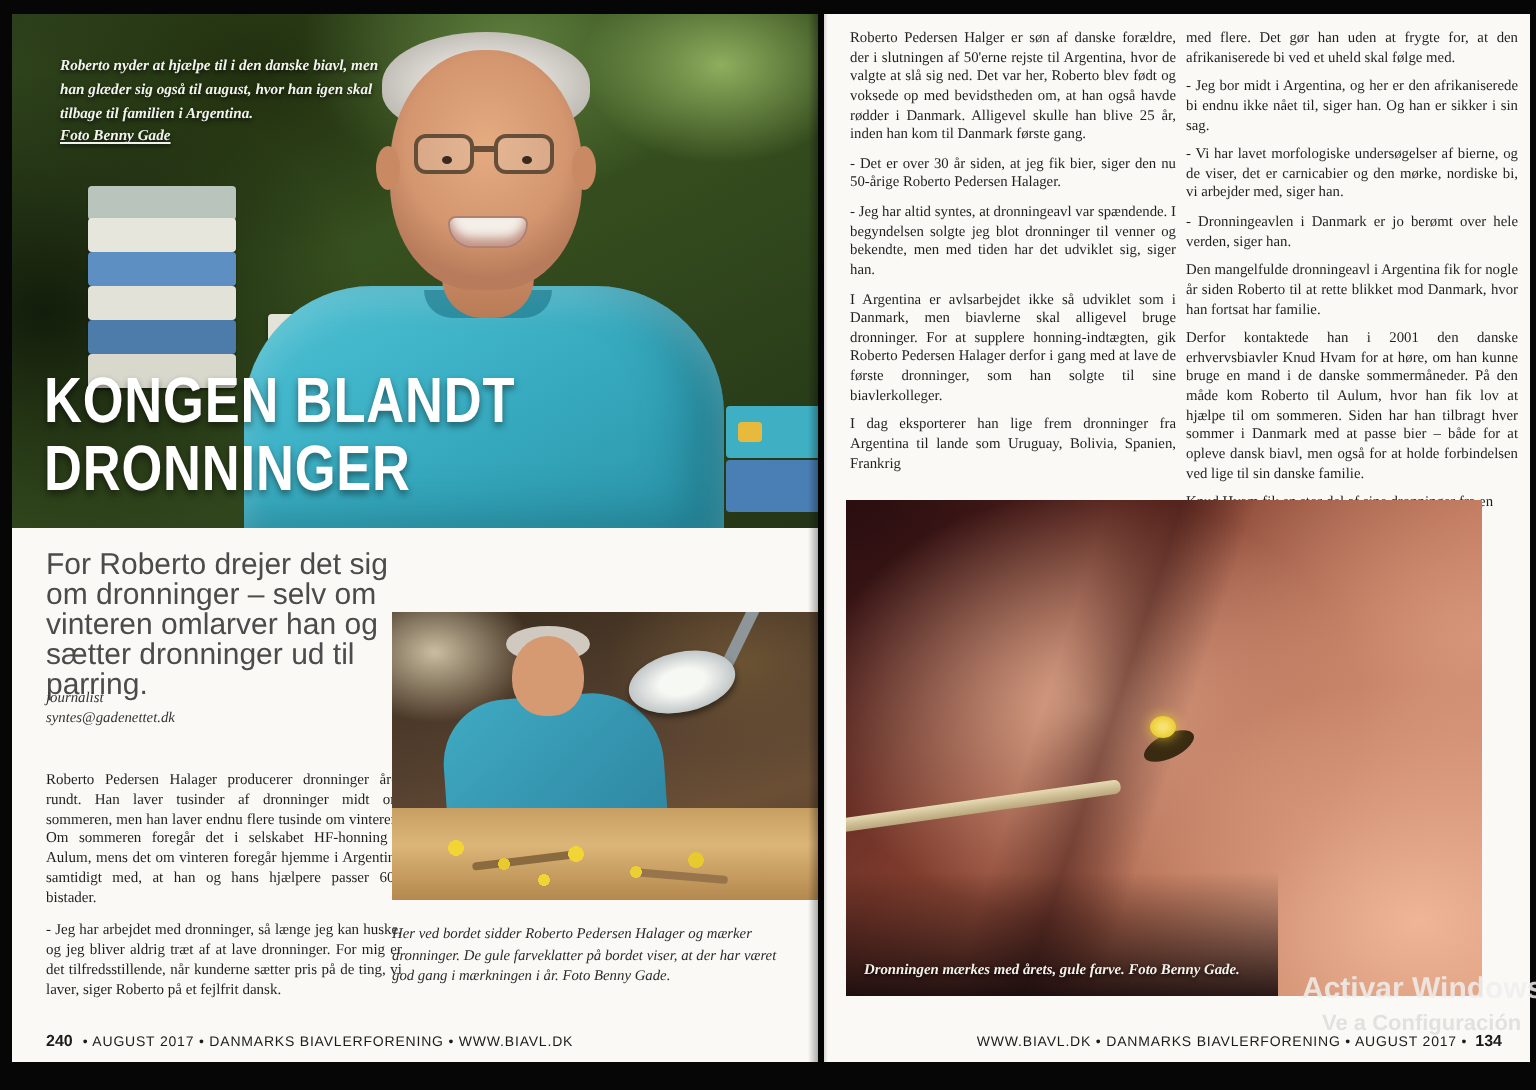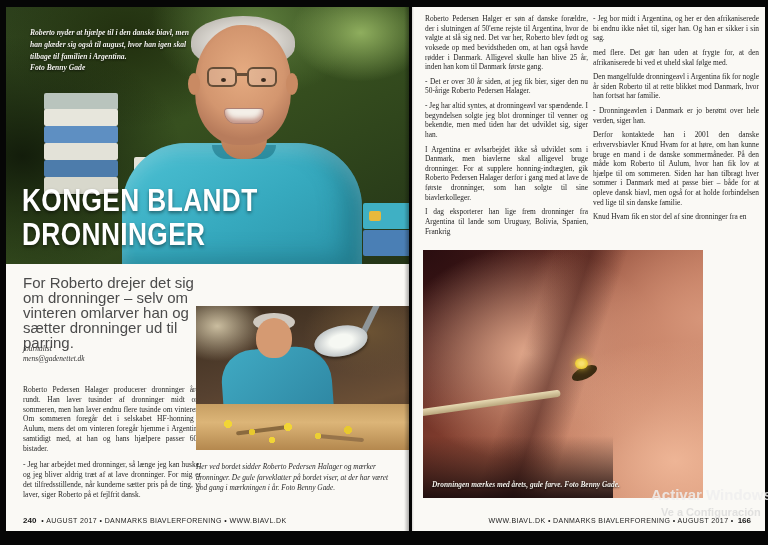--- a/index.html
+++ b/index.html
@@ -60,21 +60,21 @@
   .bridge { position:absolute; left:32px; top:6px; width:10px; height:3px; background:rgba(88,68,48,0.9); }
   .eye { position:absolute; top:9px; width:5px; height:4px; background:#3a2a1e; border-radius:50%; }
   .eye-l { left:14px; }
   .smile { position:absolute; left:218px; top:101px; width:40px; height:16px; background:#f4efe8;
            border:1px solid rgba(125,55,38,0.6); border-radius:5px 5px 16px 16px;
            box-shadow:inset 0 -4px 5px rgba(150,60,40,0.5); }
 
   .hero-caption { position:absolute; left:24px; top:20px; width:172px;
                   font:italic 700 7.6px/1.55 "Liberation Serif",serif; color:#f3f3ee;
                   text-shadow:0 1px 2px rgba(0,0,0,0.75); }
-  .hero-caption .credit { display:block; }
+  .hero-caption .credit { display:block;text-decoration:underline; }
   .title { position:absolute; left:16px; top:176px; color:#ffffff; font-weight:700;
            font-size:32px; line-height:34px; letter-spacing:0.5px;
            transform:scaleX(0.82); transform-origin:left top;
            text-shadow:0 2px 4px rgba(0,0,0,0.45); }
   .title .tline { display:block; }
 
   
   .intro { position:absolute; left:17px; top:268px; width:174px;
            font-size:15px; line-height:15px; color:#4b4b4b; }
   .byline { position:absolute; left:17px; top:337px; width:172px; }
@@ -126,21 +126,21 @@
   .footer-left .pagenum  { margin-right:5px; }
   .footer-right .pagenum { margin-left:4px; }
 
   
   .col { position:absolute; top:7px; font:7.4px/1.3 "Liberation Serif",serif;
          color:#1f1f1f; text-align:justify; }
   .col p + p { margin-top:5px; }
   .col1 { left:13px;  width:163px; }
   .col2 { left:181px; width:166px; }
 
-  .queen-photo { position:absolute; left:11px; top:243px; width:280px; height:248px; overflow:hidden;
+  .queen-photo { position:absolute; left:11px; top:243px; width:318px; height:248px; overflow:hidden;
     background:
       radial-gradient(220px 160px at 90% 85%, #eeb596 0%, rgba(238,181,150,0) 75%),
       radial-gradient(260px 200px at 100% 28%, #d69579 0%, rgba(214,149,121,0) 70%),
       radial-gradient(190px 150px at 38% 42%, #e2a98c 0%, rgba(226,169,140,0) 72%),
       radial-gradient(250px 210px at 0% 0%, #2b0e10 0%, rgba(43,14,16,0) 80%),
       linear-gradient(130deg, #471918 0%, #7c3a2c 35%, #b0664c 62%, #d18f6f 100%); }
   .qp-crease { position:absolute; left:92px; top:-36px; width:70px; height:330px; transform:rotate(18deg);
                background:linear-gradient(to right, rgba(58,20,18,0) 0%, rgba(58,20,18,0.5) 50%, rgba(58,20,18,0) 100%); }
   .qp-stick { position:absolute; left:-12px; top:150px; width:150px; height:7px; transform:rotate(-8deg);
               border-radius:3px; background:linear-gradient(#e7dab3, #b9a67c); }
@@ -209,21 +209,21 @@
       <h1 class="title">
         <span class="tline">KONGEN BLANDT</span>
         <span class="tline">DRONNINGER</span>
       </h1>
     </div>
 
     <p class="intro">For Roberto drejer det sig om dronninger – selv om vinteren omlarver han og sætter dronninger ud til parring.</p>
 
     <div class="byline">
       <div class="role">journalist</div>
-      <div class="email">mens@gadenettet.dk</div>
+      <div class="email">syntes@gadenettet.dk</div>
     </div>
 
     <div class="body-col">
       <p>Roberto Pedersen Halager producerer dronninger året rundt. Han laver tusinder af dronninger midt om sommeren, men han laver endnu flere tusinde om vinteren. Om sommeren foregår det i selskabet HF-honning i Aulum, mens det om vinteren foregår hjemme i Argentina samtidigt med, at han og hans hjælpere passer 600 bistader.</p>
       <p>- Jeg har arbejdet med dronninger, så længe jeg kan huske, og jeg bliver aldrig træt af at lave dronninger. For mig er det tilfredsstillende, når kunderne sætter pris på de ting, vi laver, siger Roberto på et fejlfrit dansk.</p>
     </div>
 
     <div class="table-photo">
       <div class="tp-shirt"></div>
       <div class="tp-hair"></div>
@@ -246,39 +246,40 @@
 
     <div class="col col1">
       <p>Roberto Pedersen Halger er søn af danske forældre, der i slutningen af 50'erne rejste til Argentina, hvor de valgte at slå sig ned. Det var her, Roberto blev født og voksede op med bevidstheden om, at han også havde rødder i Danmark. Alligevel skulle han blive 25 år, inden han kom til Danmark første gang.</p>
       <p>- Det er over 30 år siden, at jeg fik bier, siger den nu 50-årige Roberto Pedersen Halager.</p>
       <p>- Jeg har altid syntes, at dronningeavl var spændende. I begyndelsen solgte jeg blot dronninger til venner og bekendte, men med tiden har det udviklet sig, siger han.</p>
       <p>I Argentina er avlsarbejdet ikke så udviklet som i Danmark, men biavlerne skal alligevel bruge dronninger. For at supplere honning-indtægten, gik Roberto Pedersen Halager derfor i gang med at lave de første dronninger, som han solgte til sine biavlerkolleger.</p>
       <p>I dag eksporterer han lige frem dronninger fra Argentina til lande som Uruguay, Bolivia, Spanien, Frankrig</p>
     </div>
 
     <div class="col col2">
+      <p>med flere. Det gør han uden at frygte for, at den afrikaniserede bi ved et uheld skal følge med.</p>
       <p>- Jeg bor midt i Argentina, og her er den afrikaniserede bi endnu ikke nået til, siger han. Og han er sikker i sin sag.</p>
-      <p>med flere. Det gør han uden at frygte for, at den afrikaniserede bi ved et uheld skal følge med.</p>
+      <p>- Vi har lavet morfologiske undersøgelser af bierne, og de viser, det er carnicabier og den mørke, nordiske bi, vi arbejder med, siger han.</p>
+      <p>- Dronningeavlen i Danmark er jo berømt over hele verden, siger han.</p>
       <p>Den mangelfulde dronningeavl i Argentina fik for nogle år siden Roberto til at rette blikket mod Danmark, hvor han fortsat har familie.</p>
-      <p>- Dronningeavlen i Danmark er jo berømt over hele verden, siger han.</p>
       <p>Derfor kontaktede han i 2001 den danske erhvervsbiavler Knud Hvam for at høre, om han kunne bruge en mand i de danske sommermåneder. På den måde kom Roberto til Aulum, hvor han fik lov at hjælpe til om sommeren. Siden har han tilbragt hver sommer i Danmark med at passe bier – både for at opleve dansk biavl, men også for at holde forbindelsen ved lige til sin danske familie.</p>
       <p>Knud Hvam fik en stor del af sine dronninger fra en</p>
     </div>
 
     <div class="queen-photo">
       <div class="qp-crease"></div>
       <div class="qp-stick"></div>
       <div class="qp-bee"></div>
       <div class="qp-mark"></div>
       <div class="qp-shade"></div>
       <p class="queen-caption">Dronningen mærkes med årets, gule farve. Foto Benny Gade.</p>
     </div>
 
     <div class="footer footer-right">
-      <span>WWW.BIAVL.DK • DANMARKS BIAVLERFORENING • AUGUST 2017 •</span><span class="pagenum">166</span>
+      <span>WWW.BIAVL.DK • DANMARKS BIAVLERFORENING • AUGUST 2017 •</span><span class="pagenum">134</span>
     </div>
   </div>
 
   <div class="spine"></div>
 
   <div class="watermark">
     <div class="wm1">Activar Windows</div>
     <div class="wm2">Ve a Configuración</div>
   </div>
 

